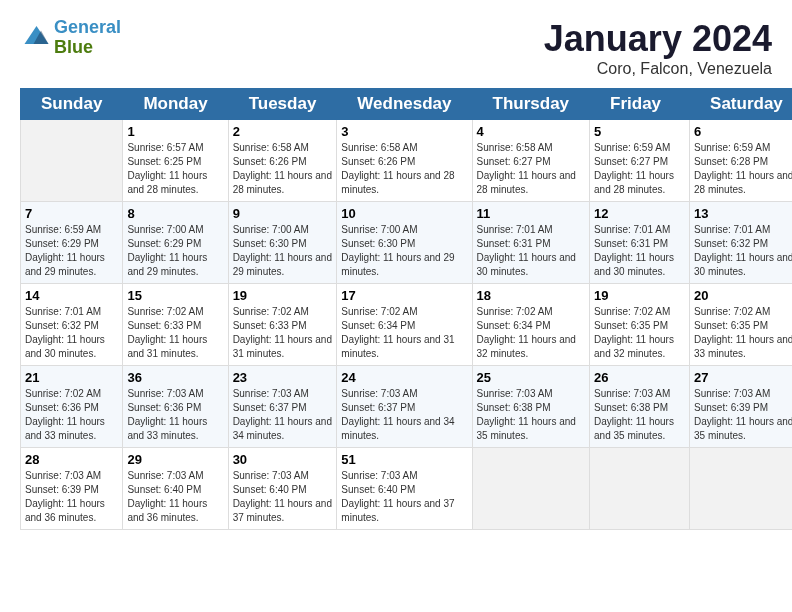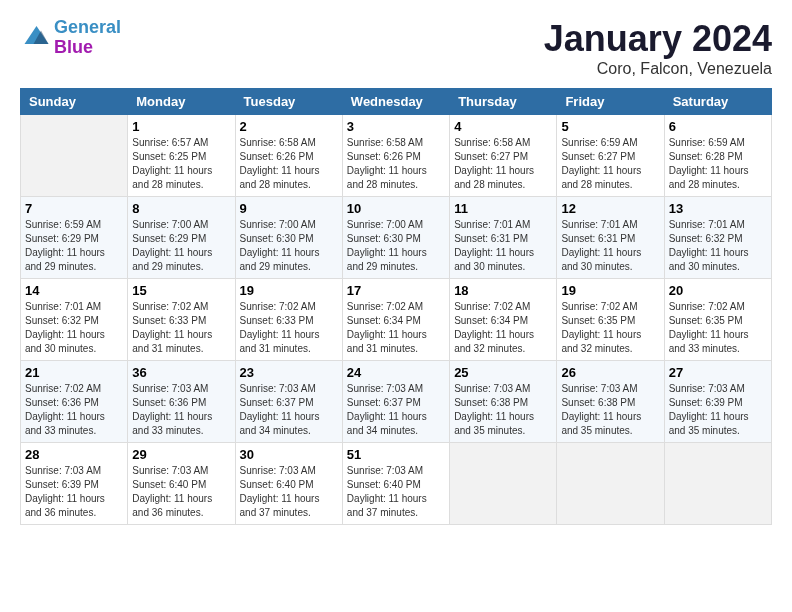--- a/index.html
+++ b/index.html
@@ -55,23 +55,23 @@
       text-align: right;
     }
     table {
       width: 100%;
       border-collapse: collapse;
       font-size: 10.5px;
     }
     thead tr th {
       background-color: #2e6da4;
       color: #fff;
-      padding: 5px 8px;
+      padding: 5px 20px;
       text-align: left;
-      font-size: 13px;
+      font-size: 17px;
       font-weight: bold;
       border: 1px solid #2e6da4;
     }
     tbody tr {
       border-bottom: 1px solid #ccc;
     }
     tbody tr td {
       vertical-align: top;
       padding: 4px 4px;
       border: 1px solid #ddd;
@@ -106,21 +106,21 @@
 
 <div class="page">
   <div class="header">
     <div class="logo">
       <svg class="logo-icon" viewBox="0 0 40 40">
         <polygon points="22,4 38,28 6,28" fill="#3a8fc4"></polygon>
         <polygon points="28,10 38,28 18,28" fill="#1a3a5c" opacity="0.5"></polygon>
       </svg>
       <div class="logo-text">
         <div><span>General</span></div>
-        <div style="color:#a21caf">Blue</div>
+        <div style="color:#4d7c0f">Blue</div>
       </div>
     </div>
     <div class="title-block">
       <div class="calendar-title">January 2024</div>
       <div class="calendar-subtitle">Coro, Falcon, Venezuela</div>
     </div>
   </div>
 
   <table>
     <thead>

